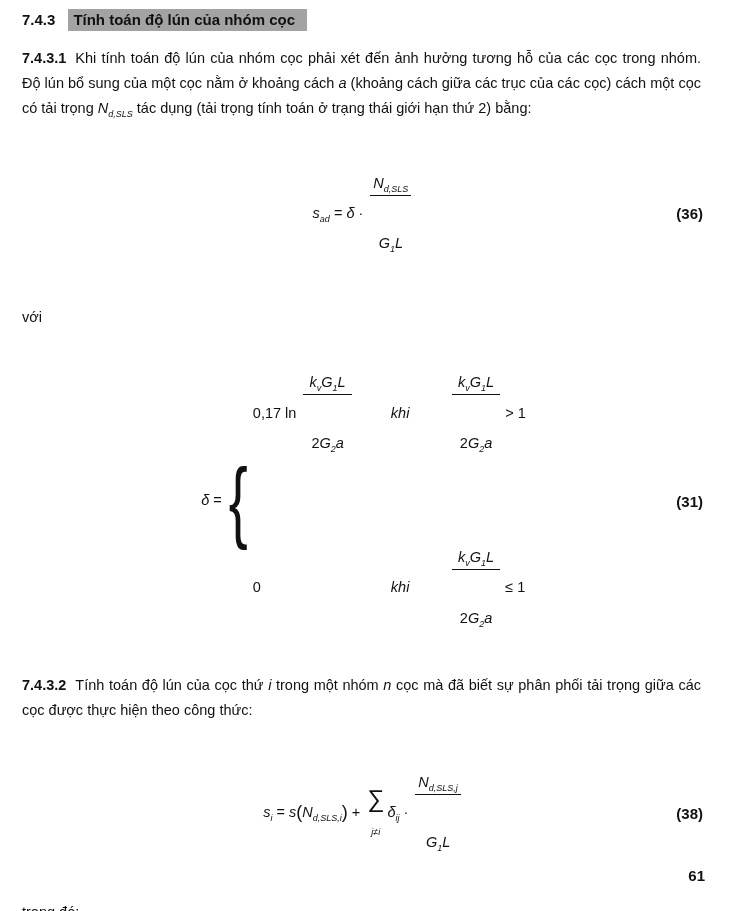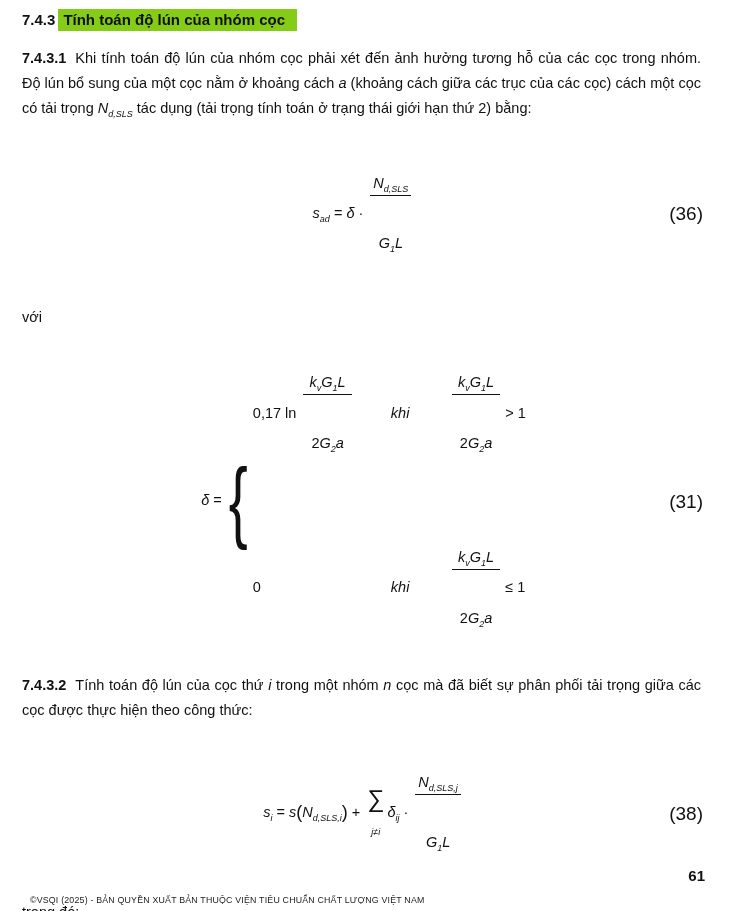--- a/index.html
+++ b/index.html
@@ -14,30 +14,30 @@
     line-height:25px;
     color:#111;
     overflow:hidden;
   }
   .it{font-style:italic;}
   sub{font-size:9px;font-style:italic;line-height:0;letter-spacing:0;}
   .bigp{font-size:1.25em;vertical-align:-0.08em;}
 
   
   .heading{font-weight:bold;font-size:15px;line-height:22px;margin:0 0 15px 0;}
-  .htitle{background:#84cc16;padding:2px 12px 3px 5px;margin-left:3px;}
+  .htitle{background:#a3a3a3;padding:2px 12px 3px 5px;margin-left:13px;}
 
   
   .para{margin:0 4px 10px 0;}
   .just{text-align:justify;}
   .pnum{font-weight:bold;margin-right:9px;}
 
   
   .eqrow{position:relative;display:flex;justify-content:center;align-items:center;margin:12px 0 10px 0;}
-  .eqnum{position:absolute;right:2px;top:50%;transform:translateY(-50%);font-size:19px;}
+  .eqnum{position:absolute;right:2px;top:50%;transform:translateY(-50%);font-size:15px;font-weight:bold;}
   .math{display:inline-flex;align-items:center;white-space:pre;}
   .frac{display:inline-block;text-align:center;vertical-align:middle;margin:0 3px;line-height:1.3;}
   .fnum{display:block;padding:0 3px 2px 3px;border-bottom:1.2px solid #111;}
   .fden{display:block;padding:1px 3px 0 3px;}
 
   
   .brace{display:inline-block;font-size:57px;line-height:1;transform:scaleY(1.55);transform-origin:center;margin:0 5px 0 3px;font-weight:normal;}
   .cases{display:inline-grid;grid-template-columns:128px 48px auto;column-gap:10px;row-gap:20px;align-items:center;text-align:left;vertical-align:middle;}
   .cval,.ccond{display:inline-flex;align-items:center;white-space:pre;}
   .ckhi{font-style:italic;}
@@ -123,15 +123,14 @@
         <span class="fnum"><span class="it">N<sub>d,SLS,j</sub></span></span>
         <span class="fden"><span class="it">G<sub>1</sub></span><span class="it">L</span></span>
       </span>
     </span>
     <span class="eqnum">(38)</span>
   </div>
 
   <p class="para" style="margin:10px 0 12px 0;">trong đó:</p>
 
   <div class="pagenum">61</div>
-  <div class="footer">©VSQI (2025) - BẢN QUYỀN XUẤT BẢN THUỘC VIỆN TIÊU CHUẨN CHẤT LƯỢNG VIỆT NAM</div>
 
 </div>
 
 </body></html>

